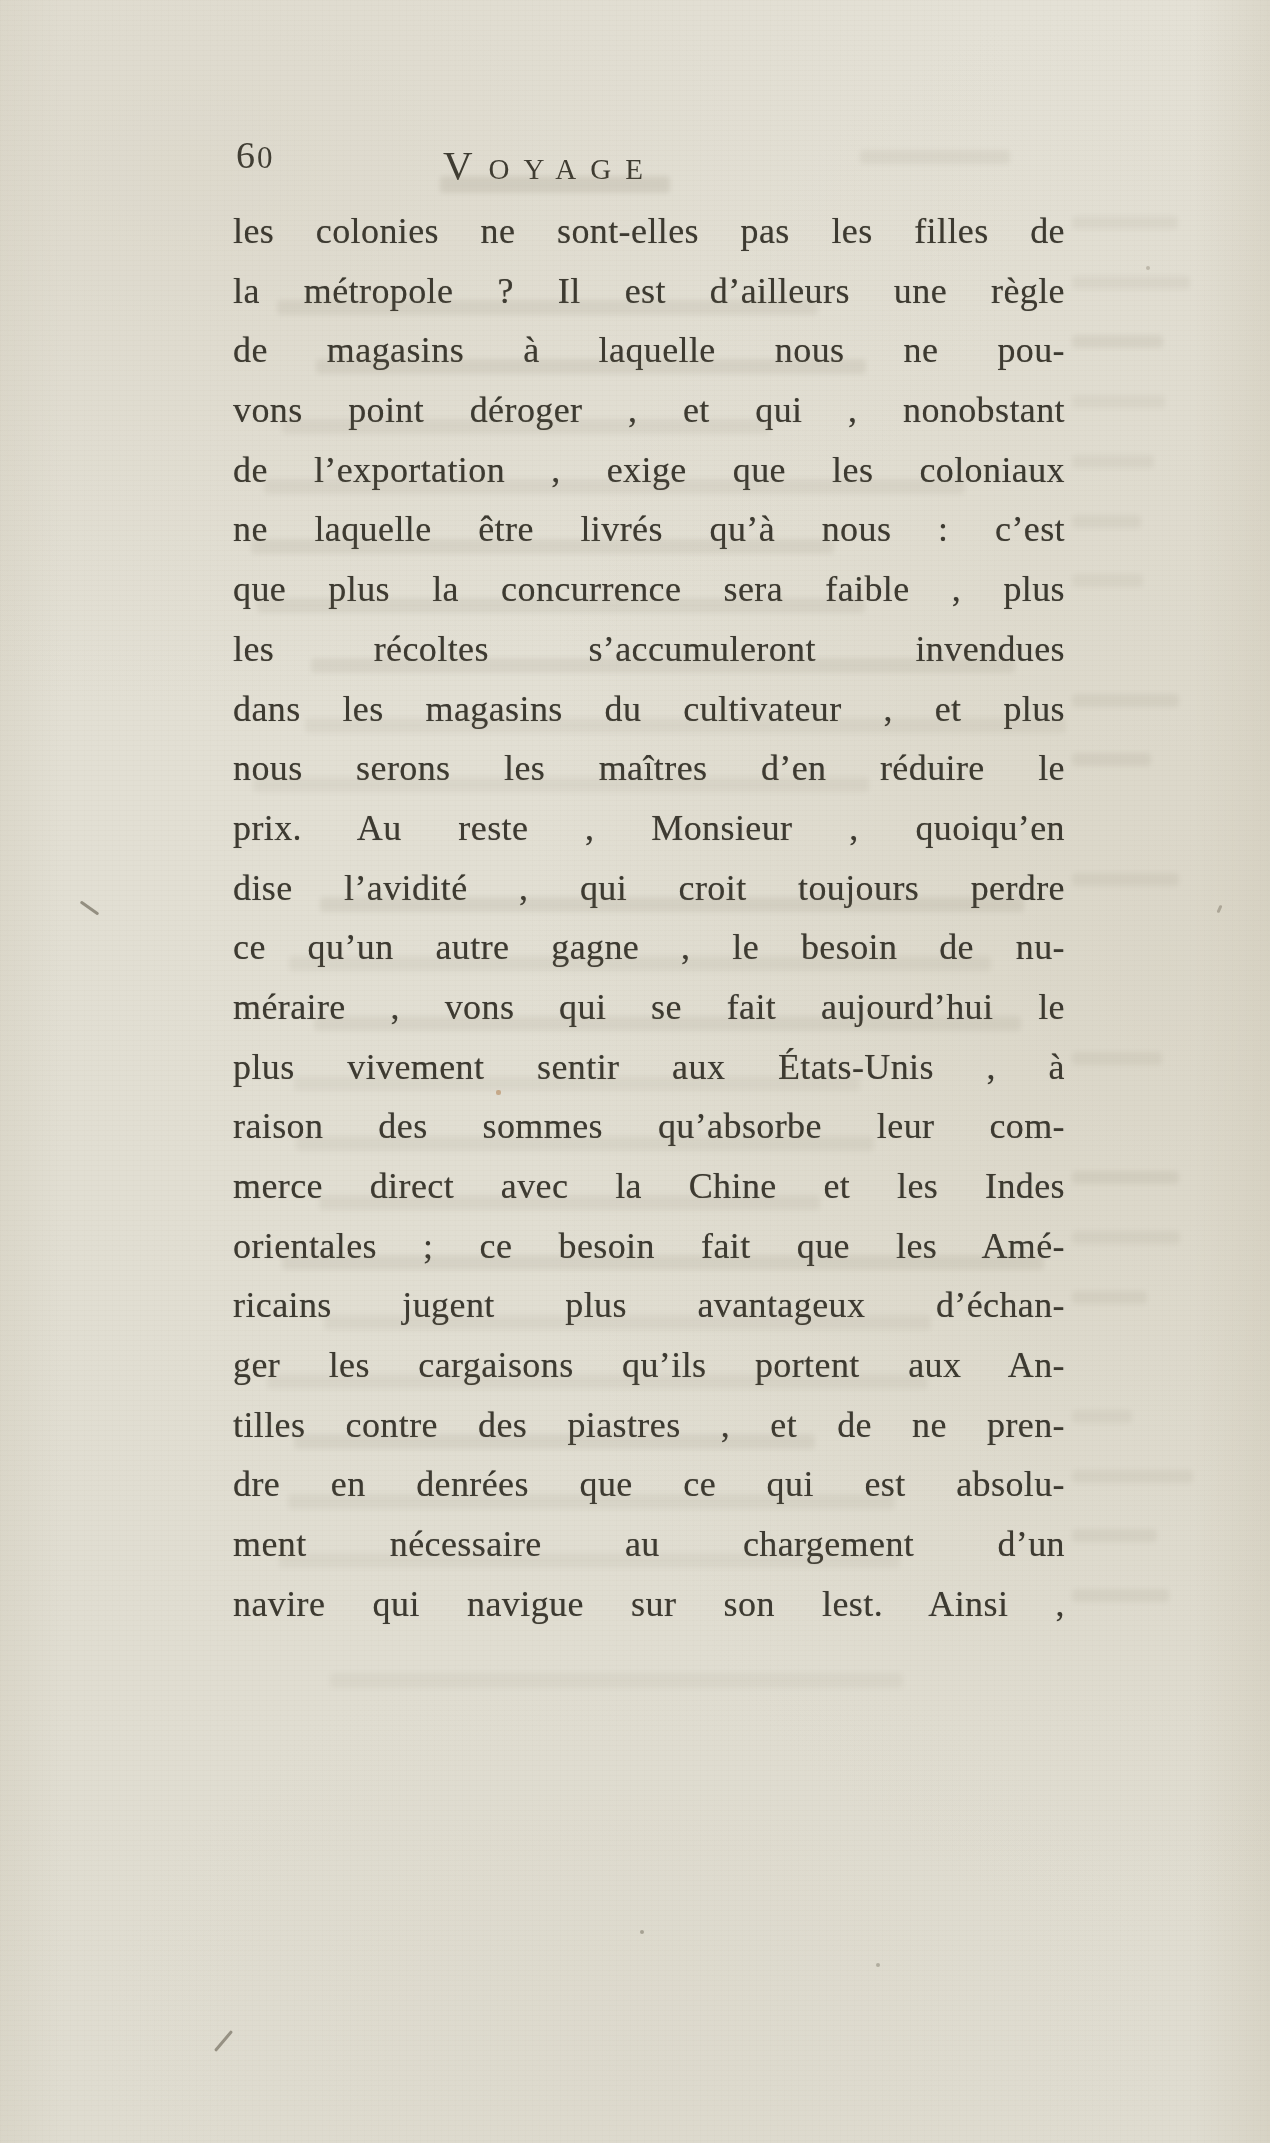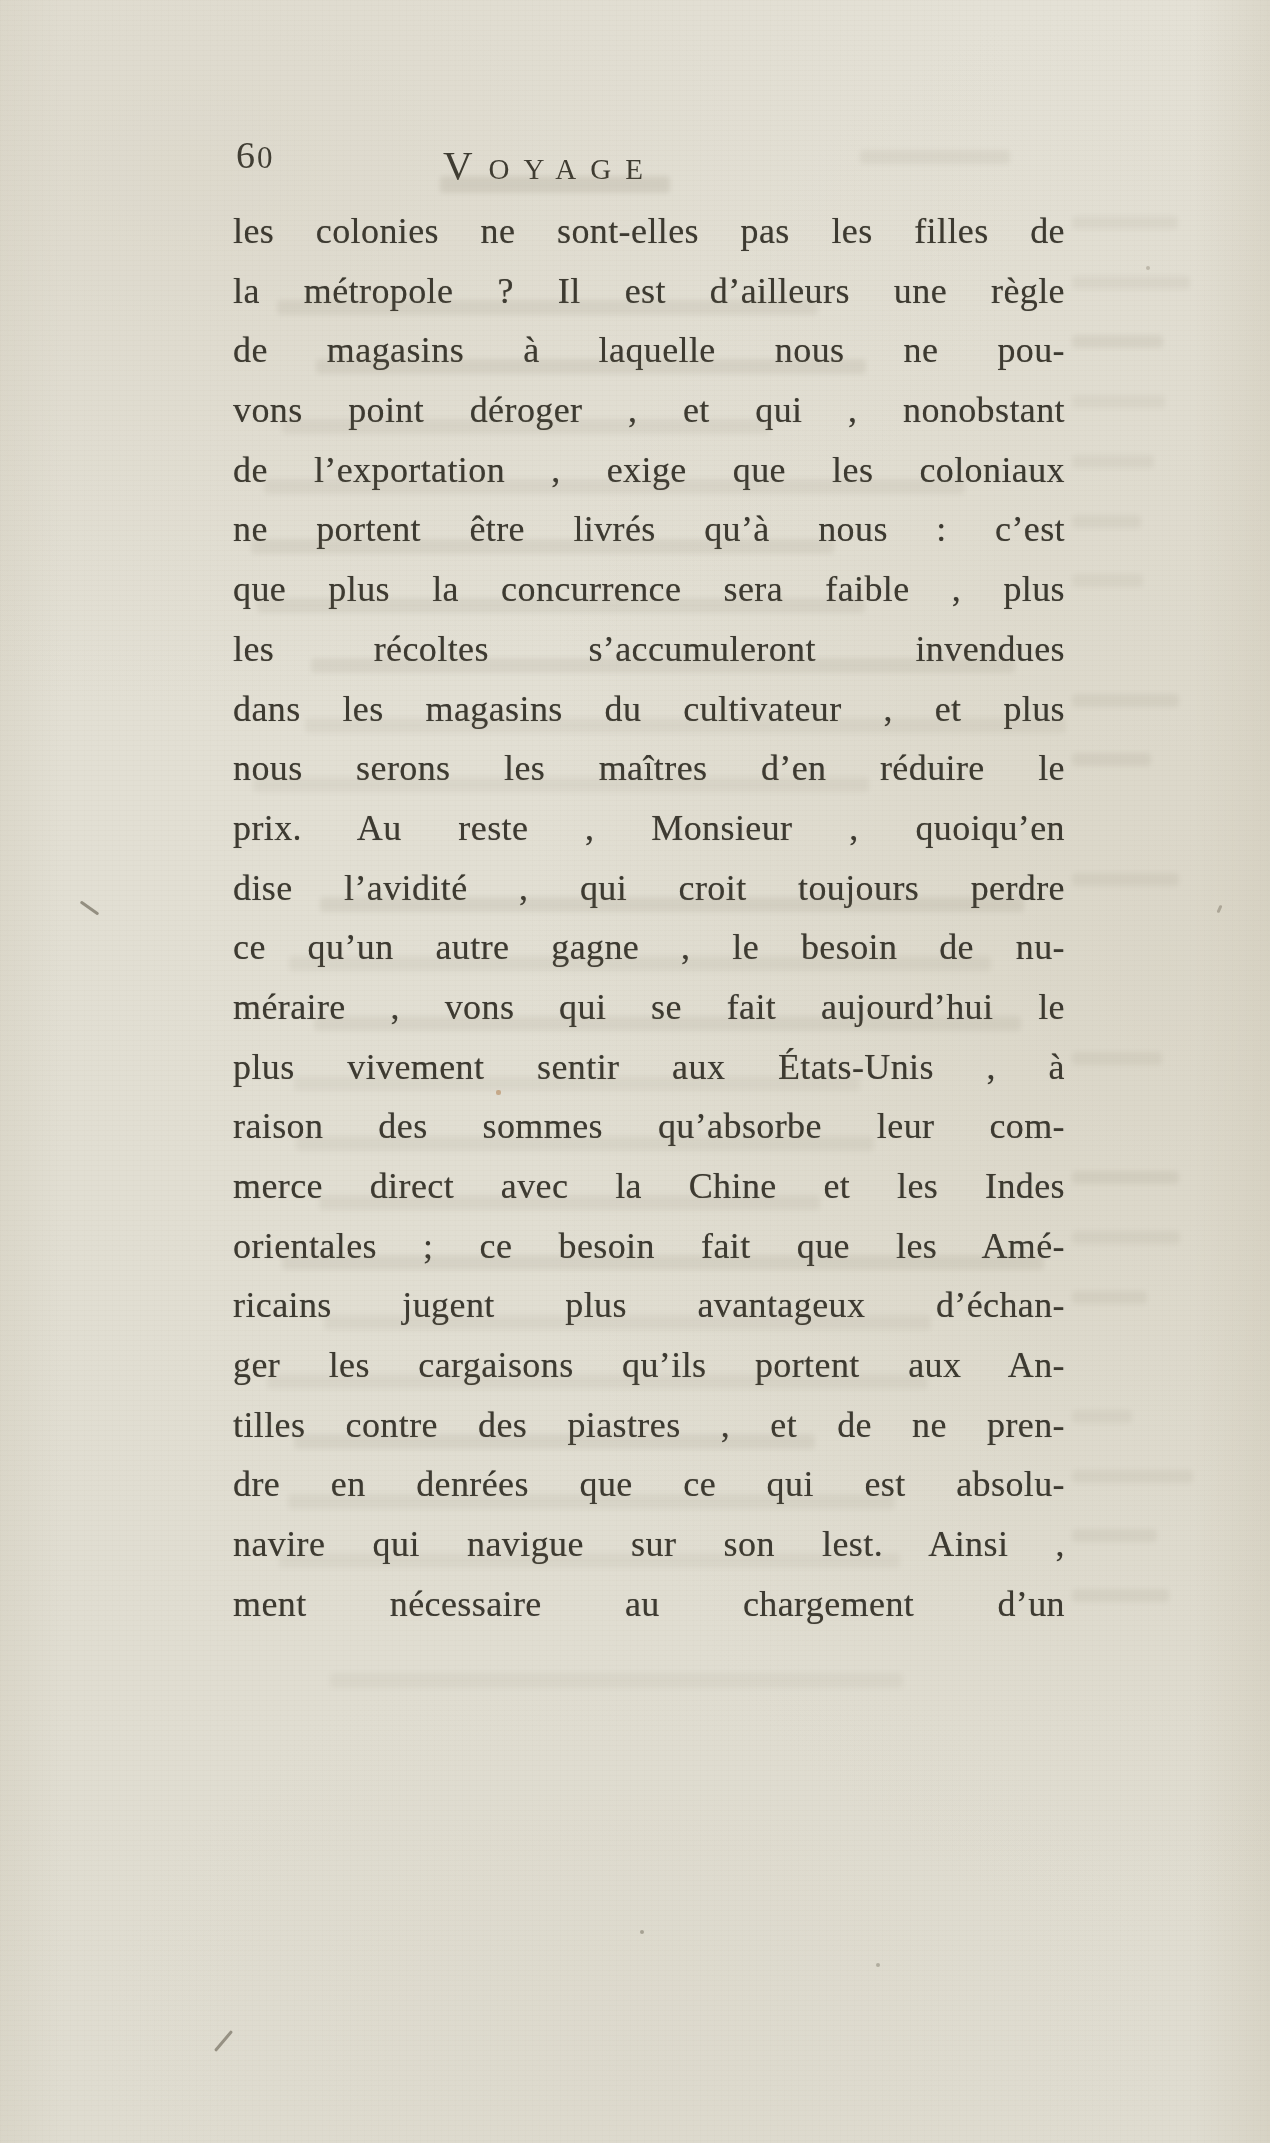--- a/index.html
+++ b/index.html
@@ -67,39 +67,39 @@
   <span class="header-number">60</span>
 
   <span class="header-title">VOYAGE</span>
 
   <div class="text-block">
       <div class="line">les colonies ne sont-elles pas les filles de</div>
       <div class="line">la métropole ? Il est d’ailleurs une règle</div>
       <div class="line">de magasins à laquelle nous ne pou-</div>
       <div class="line">vons point déroger , et qui , nonobstant</div>
       <div class="line">de l’exportation , exige que les coloniaux</div>
-      <div class="line">ne portent être livrés qu’à nous : c’est</div>
+      <div class="line">ne laquelle être livrés qu’à nous : c’est</div>
       <div class="line">que plus la concurrence sera faible , plus</div>
       <div class="line">les récoltes s’accumuleront invendues</div>
       <div class="line">dans les magasins du cultivateur , et plus</div>
       <div class="line">nous serons les maîtres d’en réduire le</div>
       <div class="line">prix. Au reste , Monsieur , quoiqu’en</div>
       <div class="line">dise l’avidité , qui croit toujours perdre</div>
       <div class="line">ce qu’un autre gagne , le besoin de nu-</div>
       <div class="line">méraire , vons qui se fait aujourd’hui le</div>
       <div class="line">plus vivement sentir aux États-Unis , à</div>
       <div class="line">raison des sommes qu’absorbe leur com-</div>
       <div class="line">merce direct avec la Chine et les Indes</div>
       <div class="line">orientales ; ce besoin fait que les Amé-</div>
       <div class="line">ricains jugent plus avantageux d’échan-</div>
       <div class="line">ger les cargaisons qu’ils portent aux An-</div>
       <div class="line">tilles contre des piastres , et de ne pren-</div>
       <div class="line">dre en denrées que ce qui est absolu-</div>
+      <div class="line">ment nécessaire au chargement d’un</div>
       <div class="line">navire qui navigue sur son lest. Ainsi ,</div>
-      <div class="line">ment nécessaire au chargement d’un</div>
     </div>
 
 <div class="ghost" style="left: 440px; top: 176px; width: 230px; height: 17px; opacity: 0.13;"></div>
     <div class="ghost" style="left: 860px; top: 150px; width: 150px; height: 14px; opacity: 0.08;"></div>
     <div class="ghost" style="left: 1072px; top: 216px; width: 105.832px; height: 13px; opacity: 0.0693984;"></div>
     <div class="ghost" style="left: 276.544px; top: 299.7px; width: 541.742px; height: 15px; opacity: 0.0924479;"></div>
     <div class="ghost" style="left: 1072px; top: 275.7px; width: 117.63px; height: 13px; opacity: 0.0709214;"></div>
     <div class="ghost" style="left: 315.935px; top: 359.4px; width: 549.748px; height: 15px; opacity: 0.101777;"></div>
     <div class="ghost" style="left: 1072px; top: 335.4px; width: 91.2913px; height: 13px; opacity: 0.0948882;"></div>
     <div class="ghost" style="left: 281.954px; top: 419.1px; width: 487.856px; height: 15px; opacity: 0.0776174;"></div>

